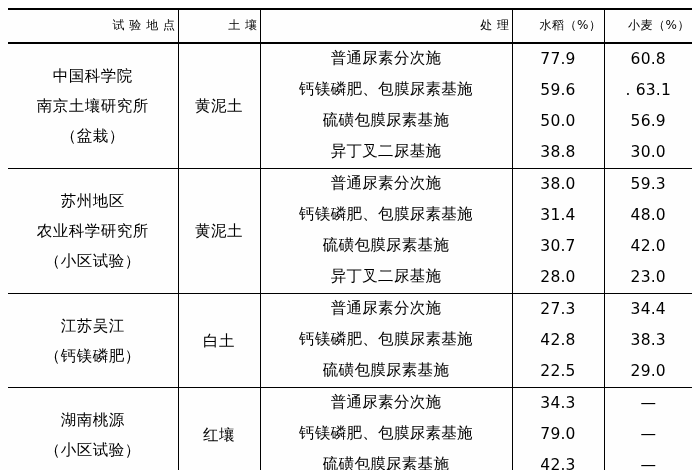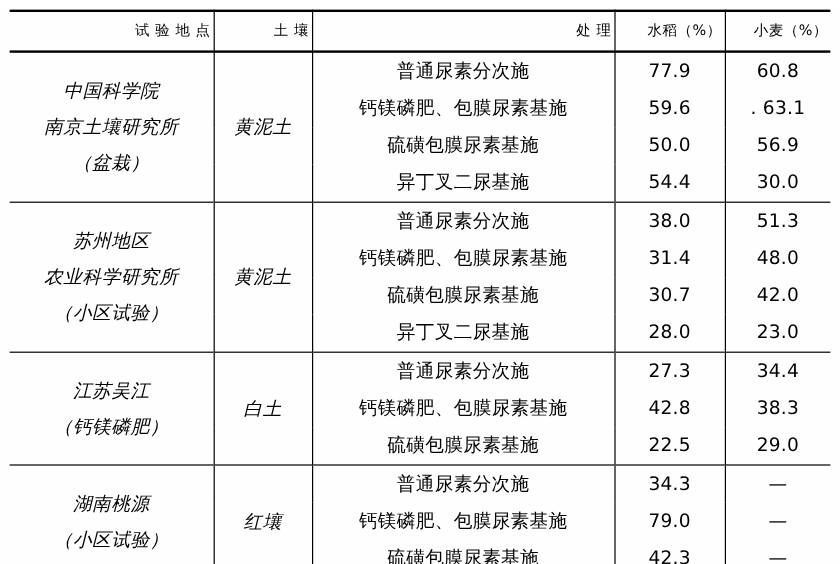--- a/index.html
+++ b/index.html
@@ -49,21 +49,20 @@
   tbody td {
     font-size: 15.5px;
     text-align: center;
     vertical-align: middle;
     padding: 3px 2px;
     line-height: 25px;
   }
   tbody td.site,
   tbody td.soil {
     border-left: none;
-    font-style: italic;
   }
   tbody td.soil,
   tbody td.treat,
   tbody td.rice,
   tbody td.wheat {
     border-left: 1.2px solid #000;
   }
   tbody tr.group-start td {
     border-top: 1.2px solid #000;
   }
@@ -71,20 +70,21 @@
     border-top: none;
   }
   tbody td.site .line,
   tbody td.soil .line {
     display: block;
     line-height: 30px;
     letter-spacing: 0.5px;
   }
   tbody td.treat {
     letter-spacing: 0.3px;
+    font-family: Liberation Mono, monospace;
   }
   tbody td.rice, tbody td.wheat {
     font-family: "DejaVu Sans", "Liberation Sans", sans-serif;
     letter-spacing: 0.2px;
     margin-left: 20px;
   }
 </style>
 </head>
 <body>
 
@@ -125,35 +125,35 @@
           <td class="rice">59.6</td>
           <td class="wheat">. 63.1</td>
         </tr>
         <tr>
           <td class="treat">硫磺包膜尿素基施</td>
           <td class="rice">50.0</td>
           <td class="wheat">56.9</td>
         </tr>
         <tr>
           <td class="treat">异丁叉二尿基施</td>
-          <td class="rice">54.4</td>
+          <td class="rice">38.8</td>
           <td class="wheat">30.0</td>
         </tr>
         <tr class="group-start">
           <td class="site" rowspan="4">
             <span class="line">苏州地区</span>
             <span class="line">农业科学研究所</span>
             <span class="line">（小区试验）</span>
           </td>
           <td class="soil" rowspan="4">
             <span class="line">黄泥土</span>
           </td>
           <td class="treat">普通尿素分次施</td>
           <td class="rice">38.0</td>
-          <td class="wheat">51.3</td>
+          <td class="wheat">59.3</td>
         </tr>
         <tr>
           <td class="treat">钙镁磷肥、包膜尿素基施</td>
           <td class="rice">31.4</td>
           <td class="wheat">48.0</td>
         </tr>
         <tr>
           <td class="treat">硫磺包膜尿素基施</td>
           <td class="rice">30.7</td>
           <td class="wheat">42.0</td>

